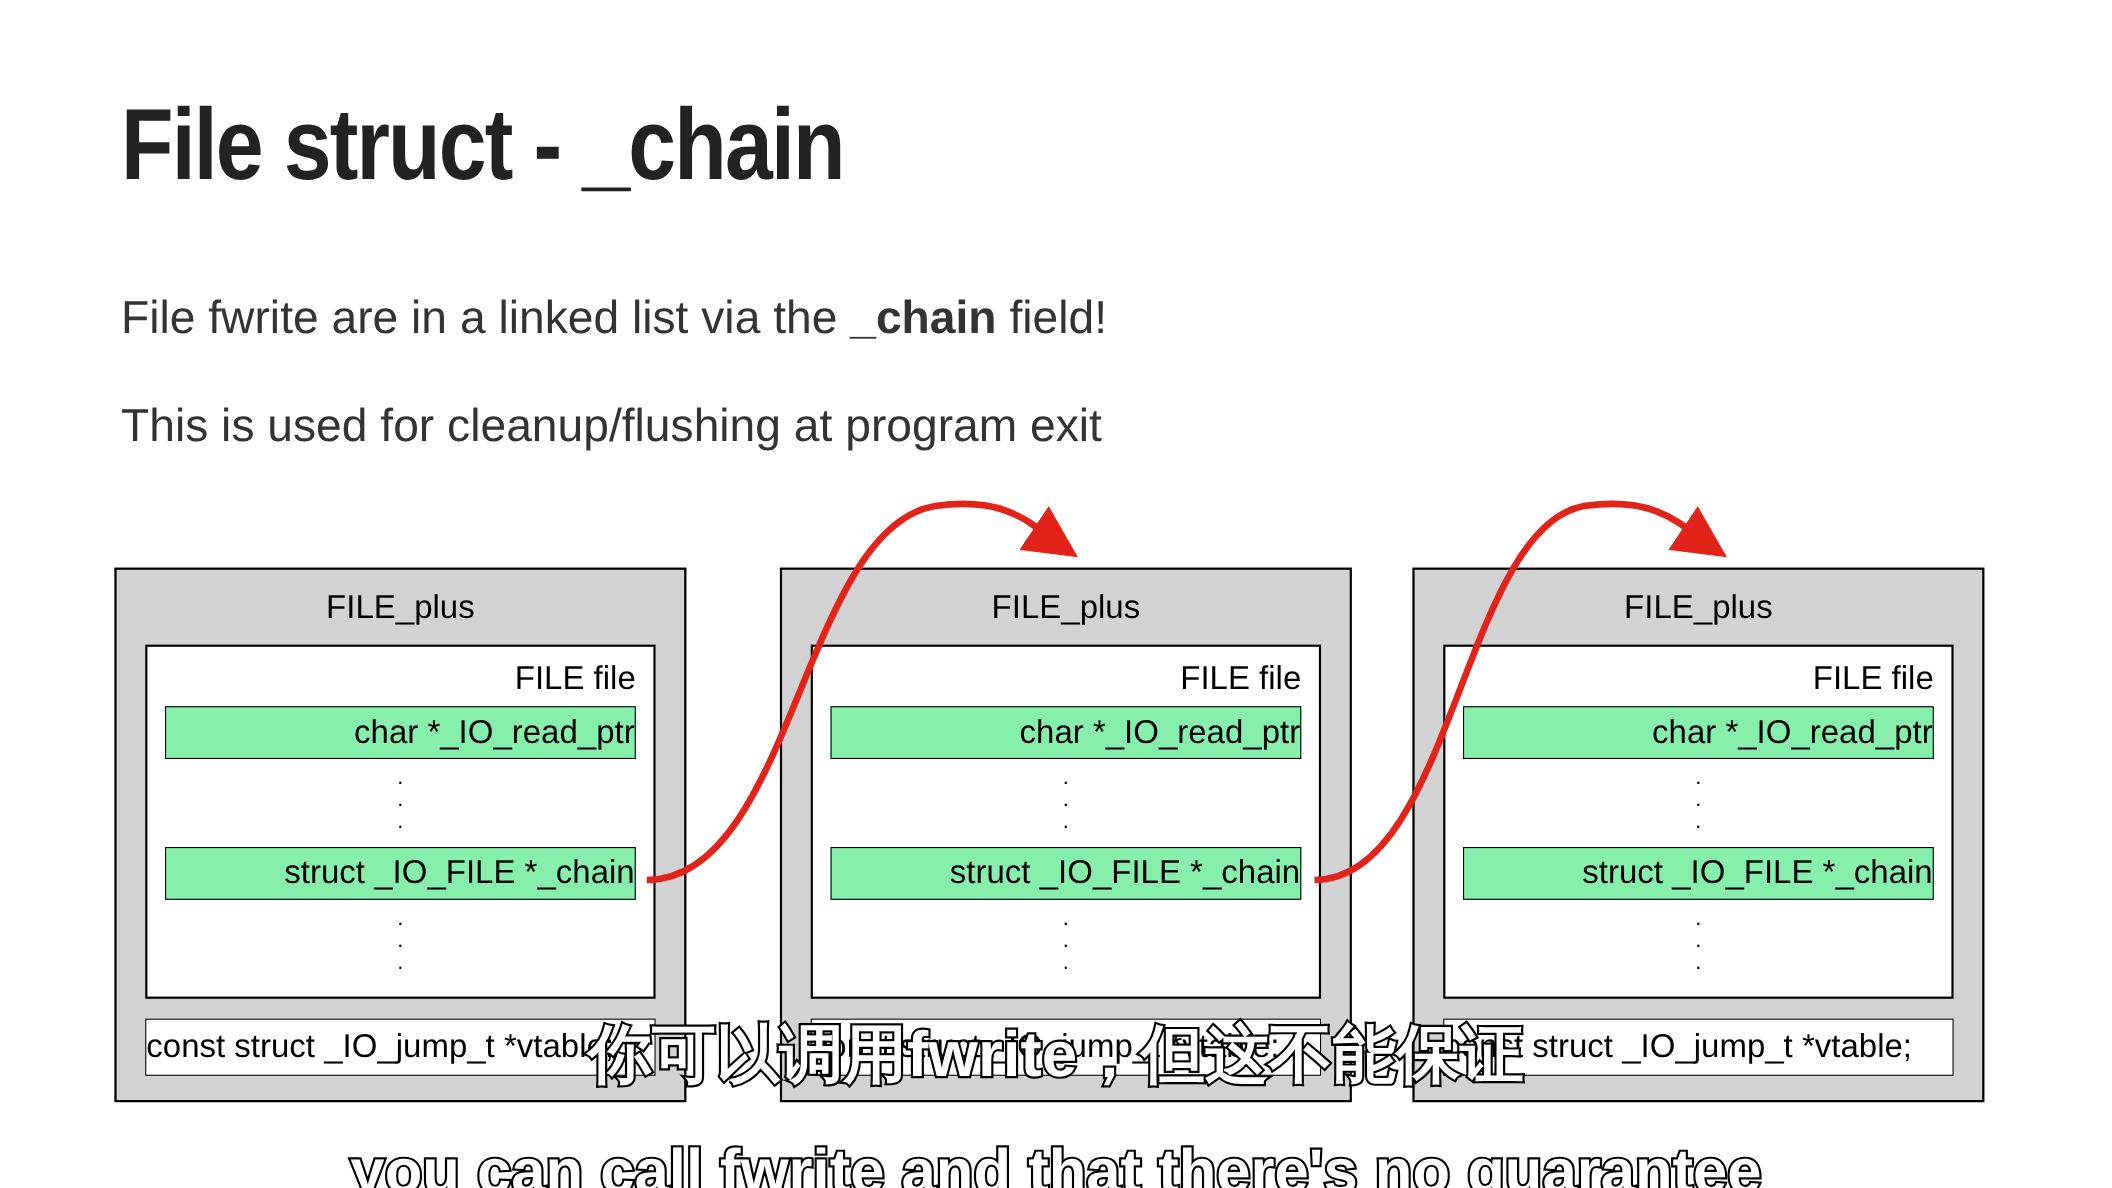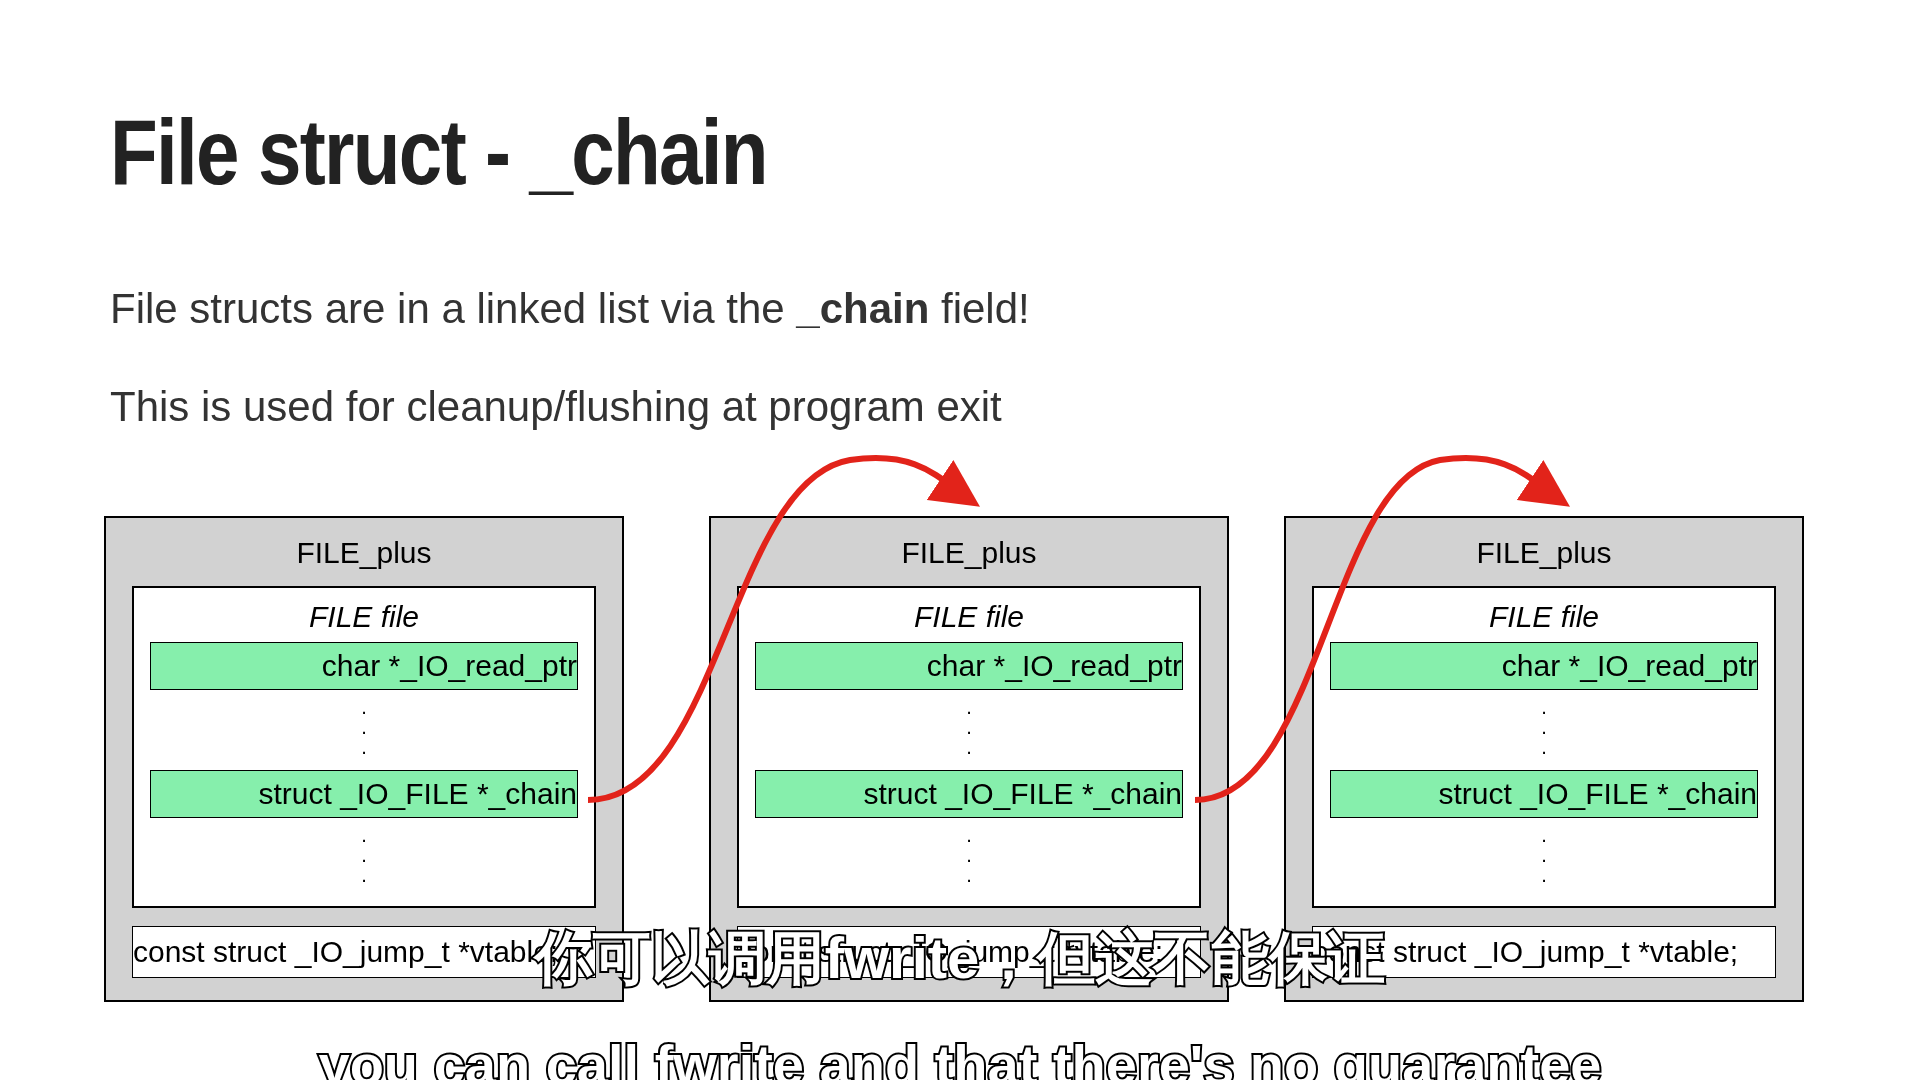--- a/index.html
+++ b/index.html
@@ -6,21 +6,20 @@
 body {
   width: 1920px;
   height: 1080px;
   background: #ffffff;
   font-family: Arial, Helvetica, sans-serif;
   position: relative;
   overflow: hidden;
 }
 .slide {
   padding: 80px 110px 0 110px;
-  margin-top: 20px;
 }
 .title {
   font-family: 'Arial Narrow', Arial, sans-serif;
   font-size: 92px;
   font-weight: 700;
   letter-spacing: -2px;
   color: #222;
   margin-bottom: 80px;
   transform: scaleX(0.85);
   transform-origin: left center;
@@ -55,25 +54,24 @@
   margin-bottom: 16px;
   color: #000;
 }
 .inner-box {
   background: #fff;
   border: 2px solid #000;
   padding: 12px 16px 8px 16px;
   margin-bottom: 18px;
 }
 .inner-title {
-  text-align: center;
+  text-align: right;
   font-size: 30px;
   margin-bottom: 8px;
   color: #000;
-  font-style: italic;
 }
 .field {
   border: 1.5px solid #000;
   background: #86efac;
   text-align: right;
   font-size: 30px;
   padding: 6px 0;
   color: #000;
 }
 .dots {
@@ -127,21 +125,21 @@
   font-style: normal;
   margin-top: 47px;
 }
 </style>
 </head>
 <body>
 
 <div class="slide">
   <h1 class="title">File struct - _chain</h1>
   <p class="body-text">
-    <span>File structs are in a linked list via the </span><span class="mono">_chain</span><span> field!</span>
+    <span>File fwrite are in a linked list via the </span><span class="mono">_chain</span><span> field!</span>
   </p>
   <p class="body-text" style="margin-top:50px">This is used for cleanup/flushing at program exit</p>
 </div>
 
 <div class="diagram-area">
 
   <div class="struct-box" style="left:0px; top:0px;">
     <div class="struct-title">FILE_plus</div>
     <div class="inner-box">
       <div class="inner-title">FILE file</div>

